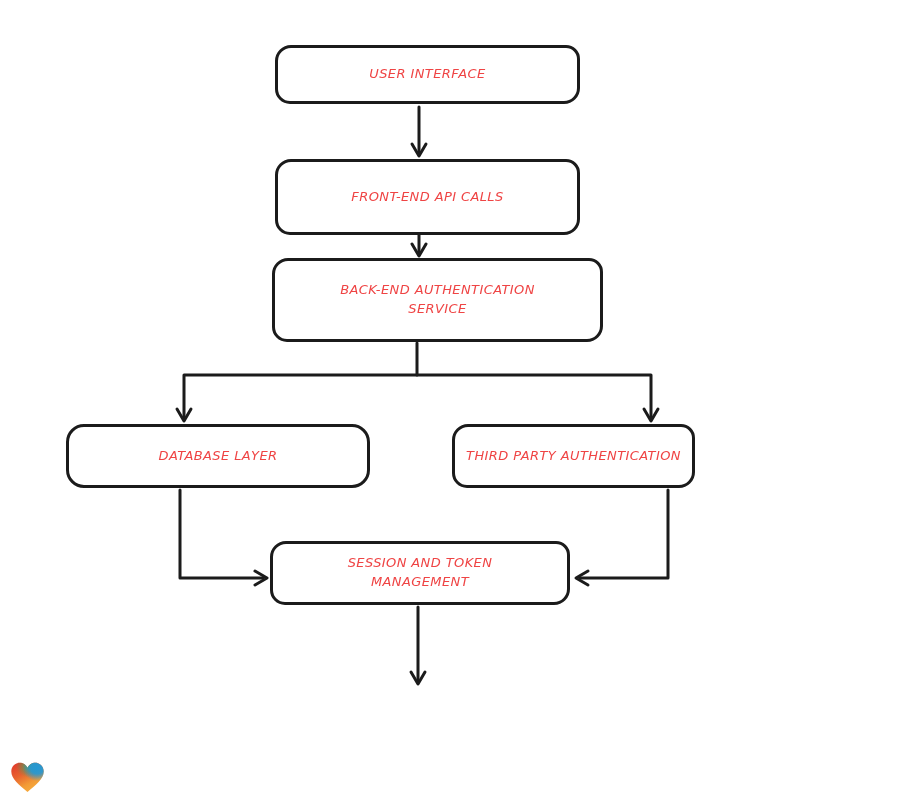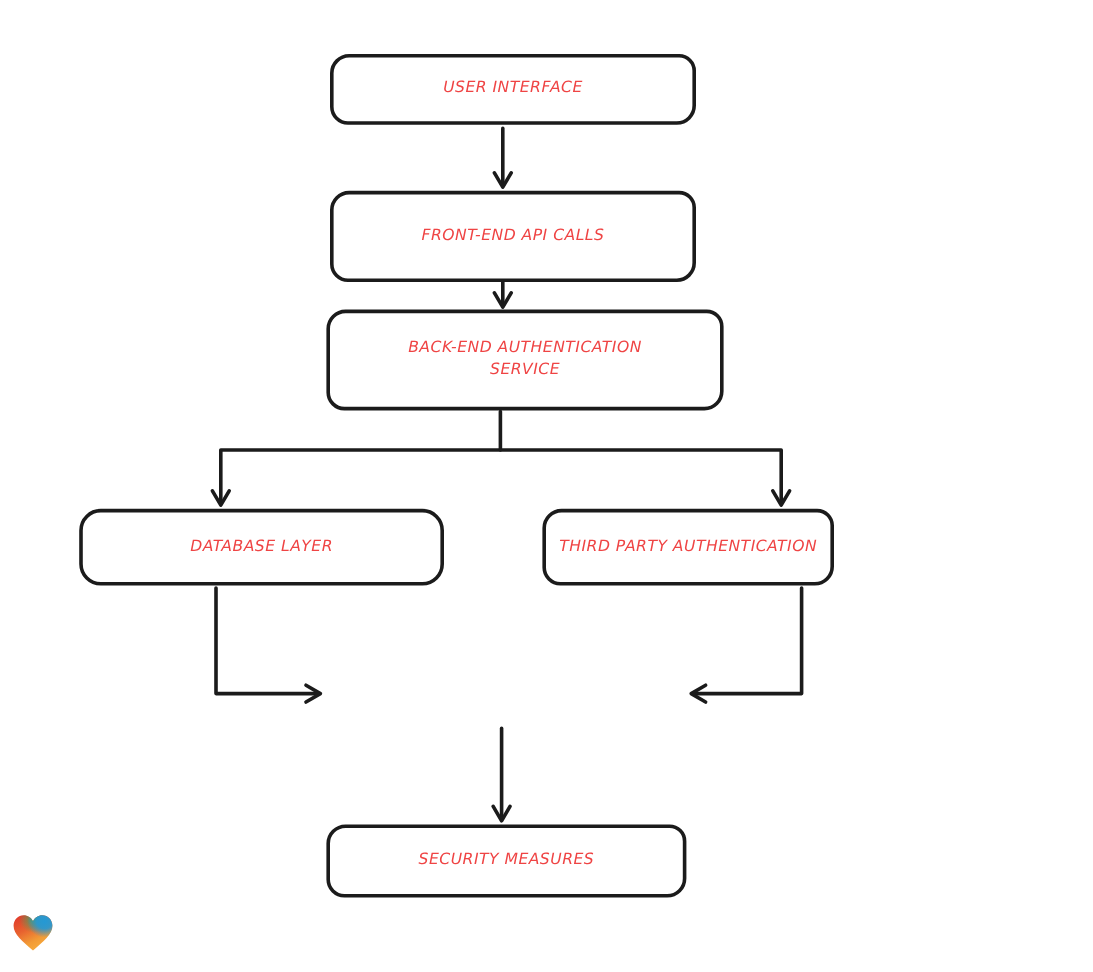--- a/index.html
+++ b/index.html
@@ -101,24 +101,24 @@
   </div>
 
   <div class="node" style="left:66px; top:424px; width:304px; height:64px;border-radius:18px;">
     <span class="lbl">DATABASE LAYER</span>
   </div>
 
   <div class="node" style="left:452px; top:424px; width:243px; height:64px;">
     <span class="lbl">THIRD PARTY AUTHENTICATION</span>
   </div>
 
+  <div class="node" style="left:270px; top:541px; width:300px; height:64px;">
+    <span class="lbl wrap-200">SESSION AND TOKEN MANAGEMENT</span>
+  </div>
 
-  <div class="node" style="left:272px; top:687px; width:300px; height:61px;">
-    <span class="lbl">SECURITY MEASURES</span>
-  </div>
 
   <svg class="logo" viewBox="0 0 32 30" xmlns="http://www.w3.org/2000/svg">
     <defs>
       <linearGradient id="heartBase" x1="0" y1="0" x2="0.55" y2="1">
         <stop offset="0%" stop-color="#e0342b"></stop>
         <stop offset="45%" stop-color="#e8622f"></stop>
         <stop offset="78%" stop-color="#f29b36"></stop>
         <stop offset="100%" stop-color="#f7ab3d"></stop>
       </linearGradient>
       <radialGradient id="heartGreen" cx="0.52" cy="0.12" r="0.38">

